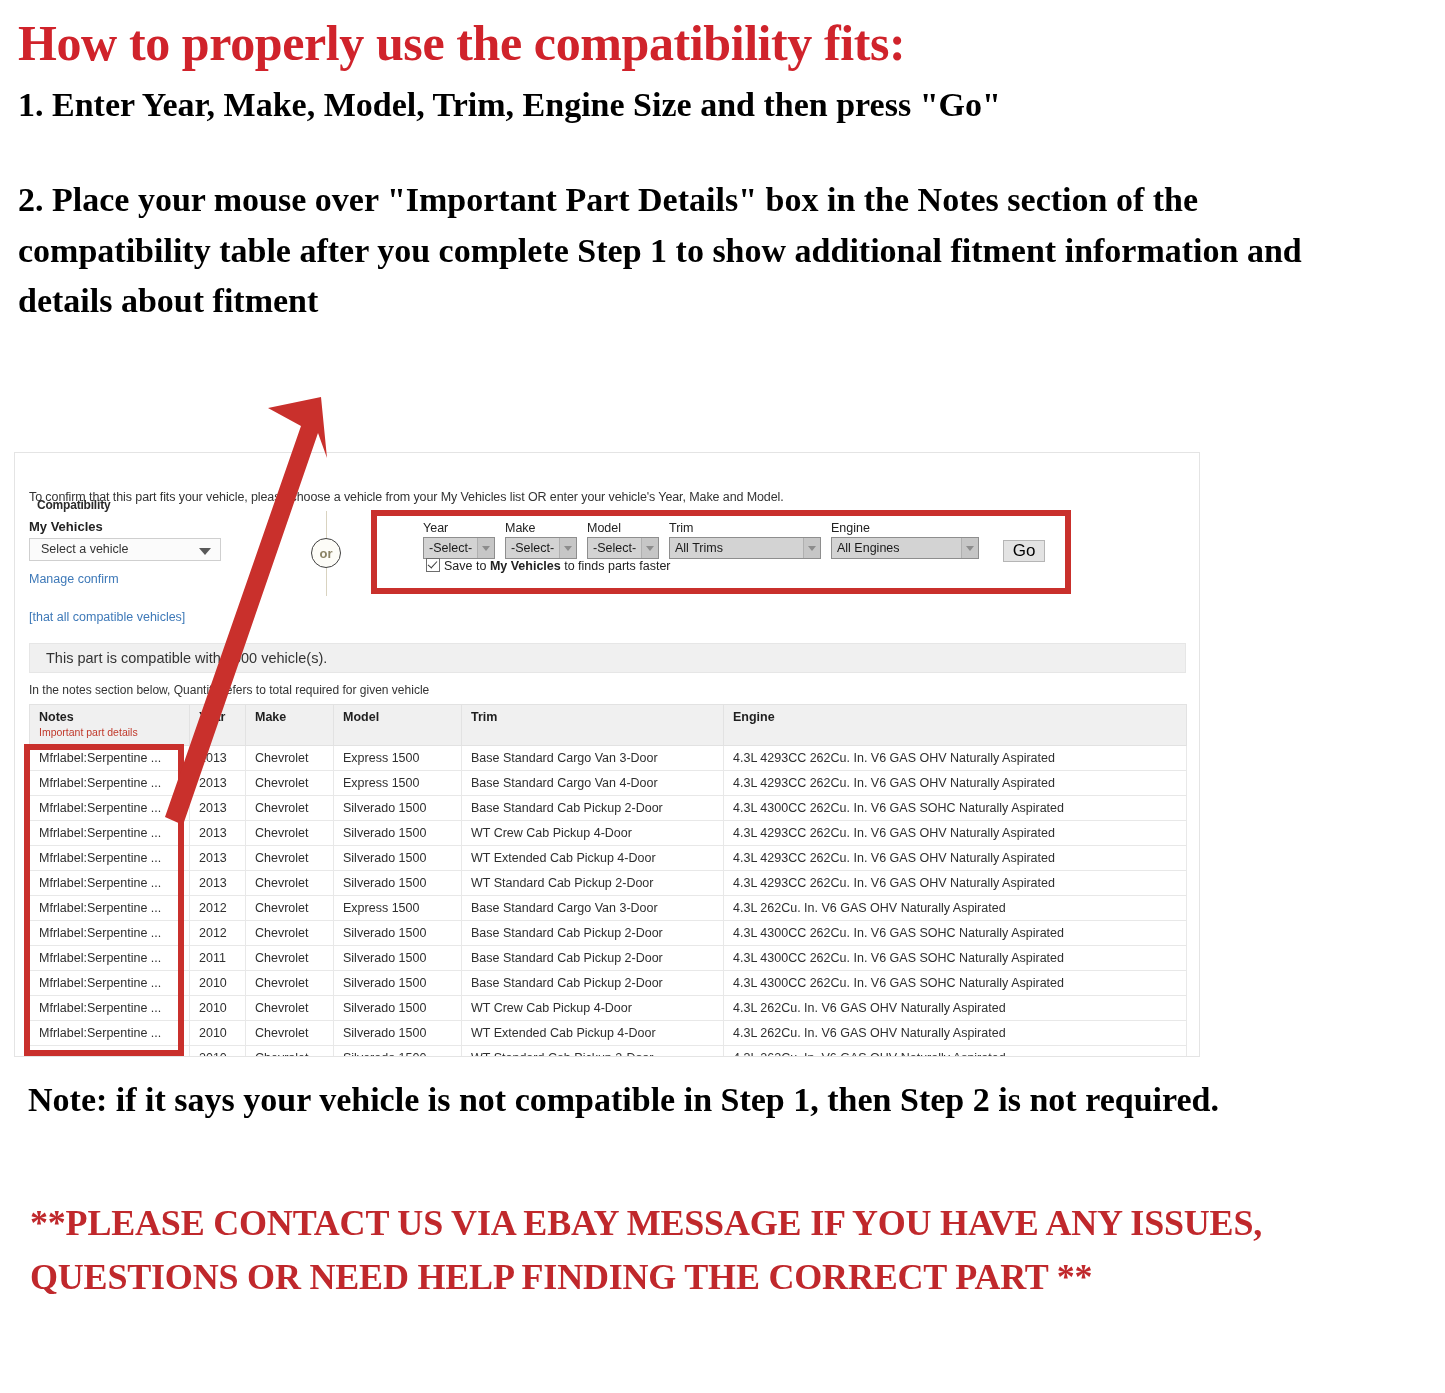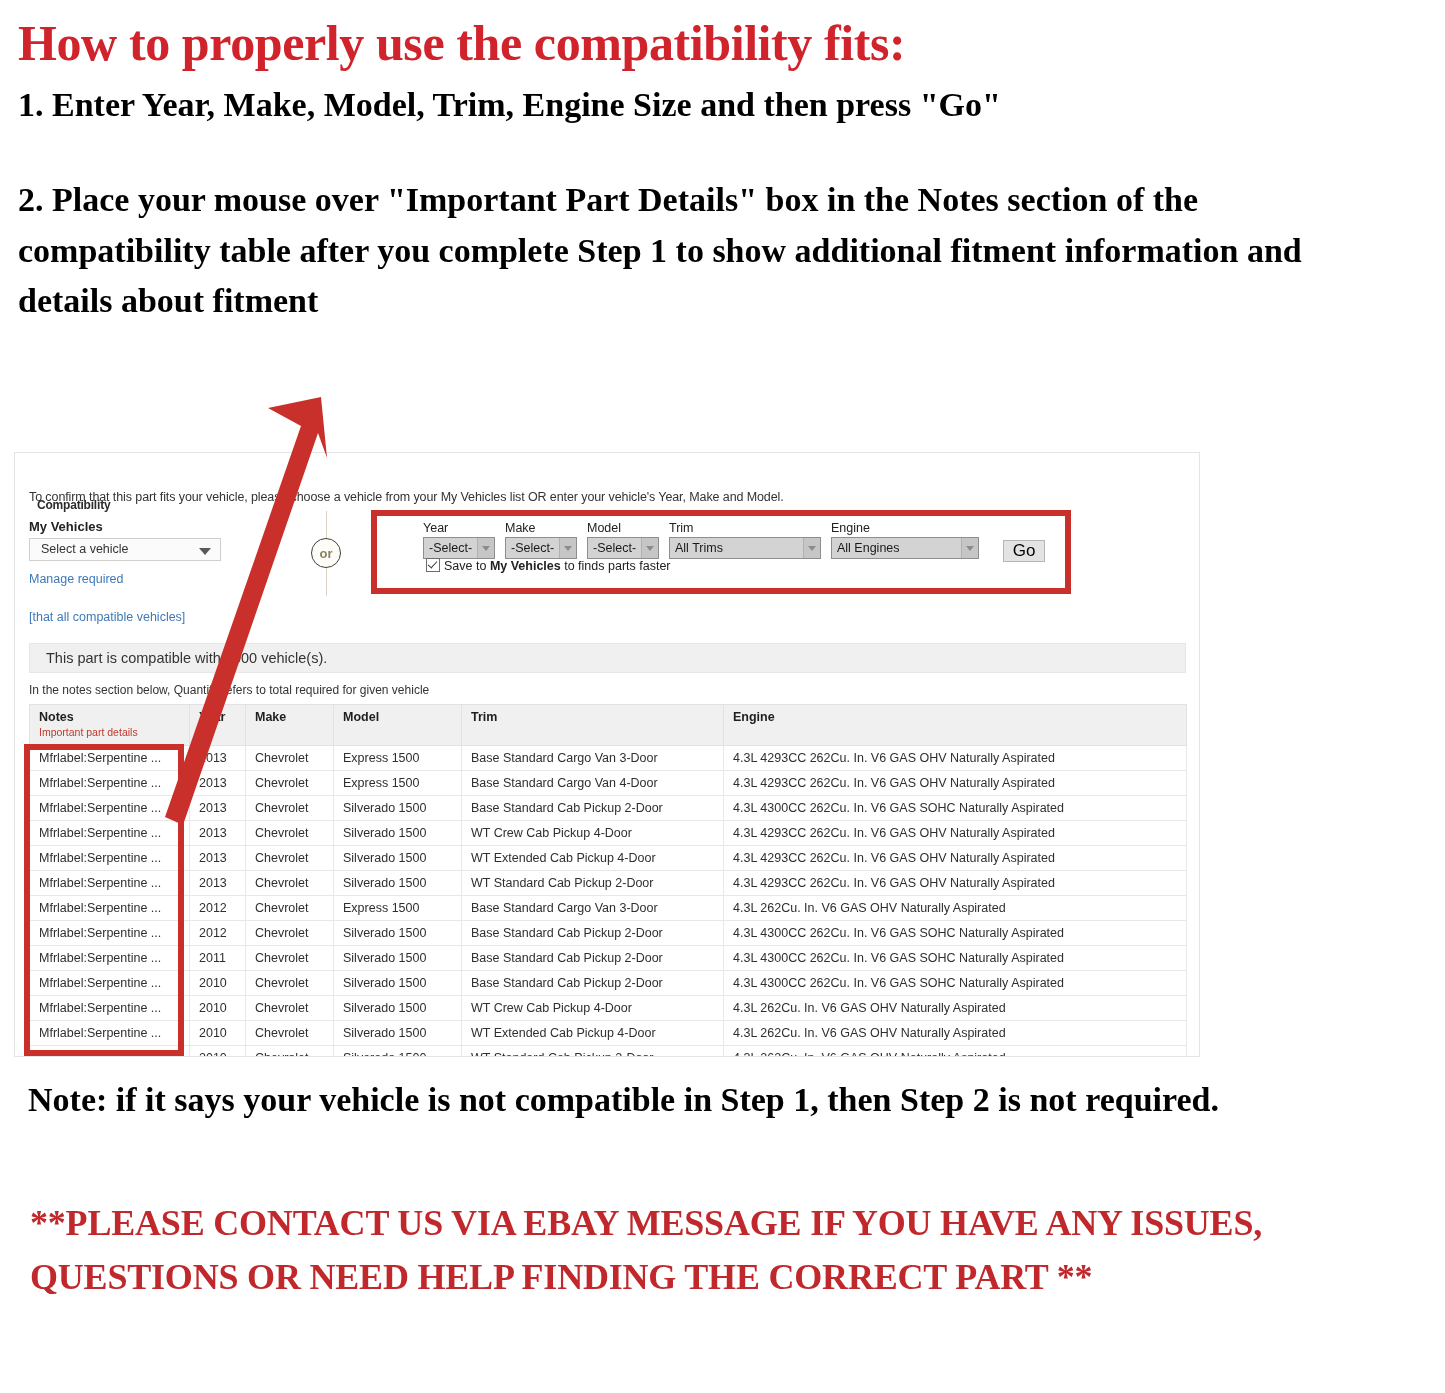--- a/index.html
+++ b/index.html
@@ -412,21 +412,21 @@
   <div class="panel-title">Compatibility</div>
   <div class="panel-sub">To confirm that this part fits your vehicle, please choose a vehicle from your My Vehicles list OR enter your vehicle's Year, Make and Model.</div>
 
   <div class="myveh-label">My Vehicles</div>
 
   <div class="veh-select">
     <span>Select a vehicle</span>
     <span class="caret"></span>
   </div>
 
-  <div class="manage-link">Manage required</div>
+  <div class="manage-link">Manage confirm</div>
   <div class="showall-link">[that all compatible vehicles]</div>
 
   <div class="or-wrap">
     <div class="or-line"></div>
     <div class="or-badge">or</div>
   </div>
 
   <div class="form-hl"></div>
 
   <div class="fld" id="fld-year">

